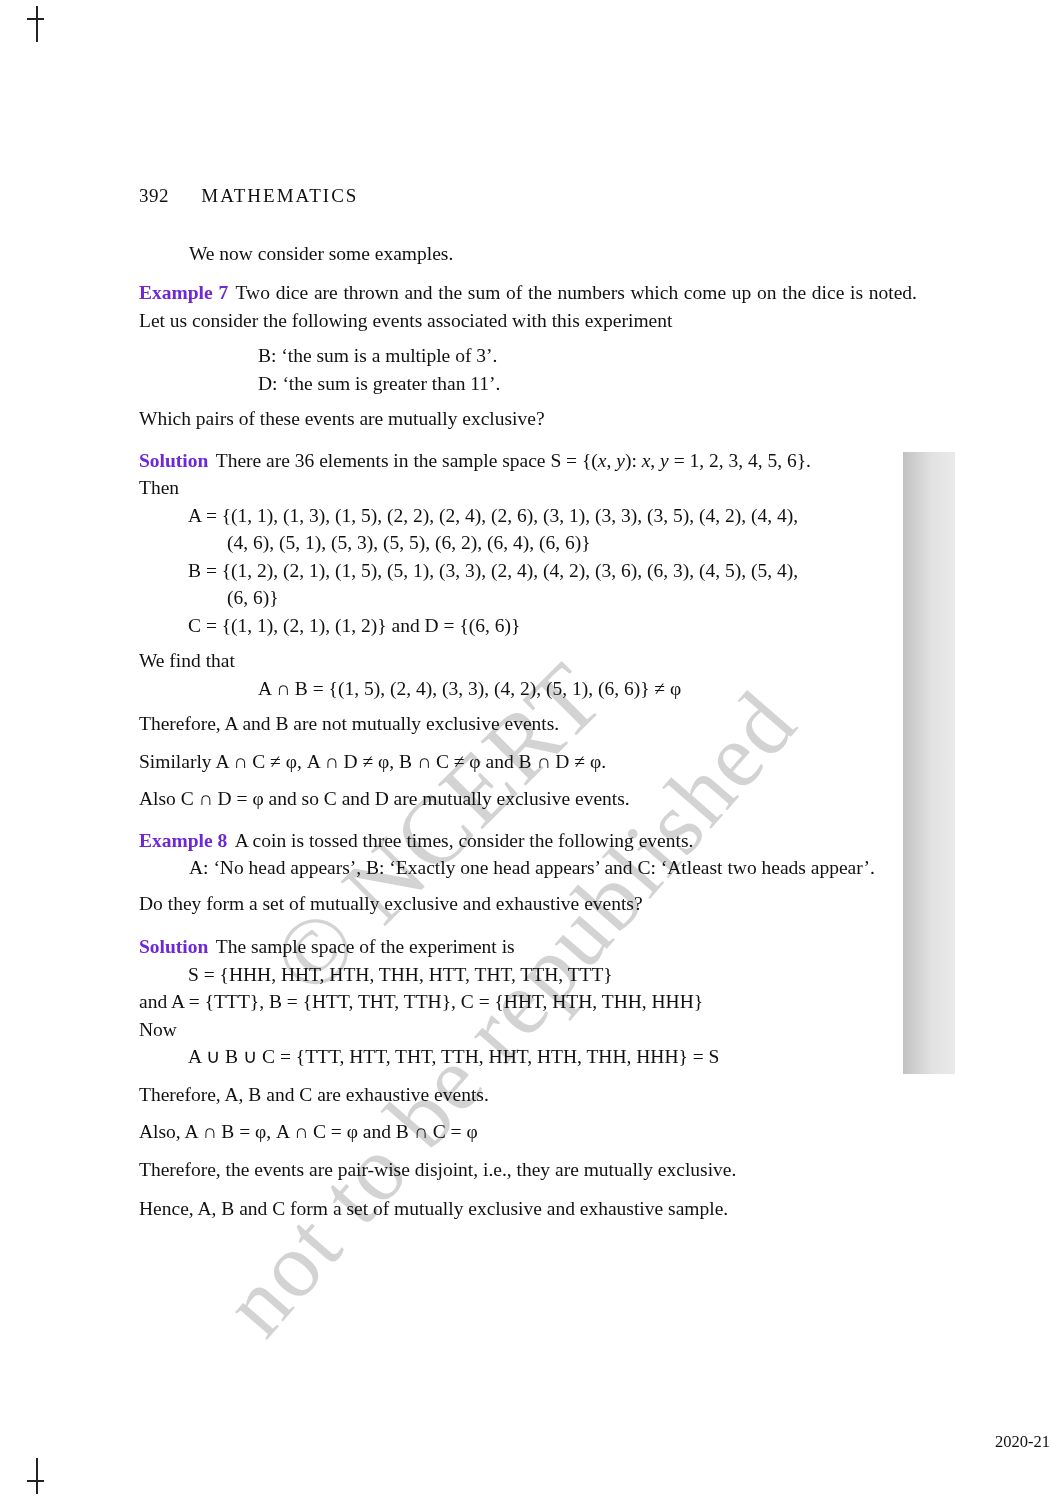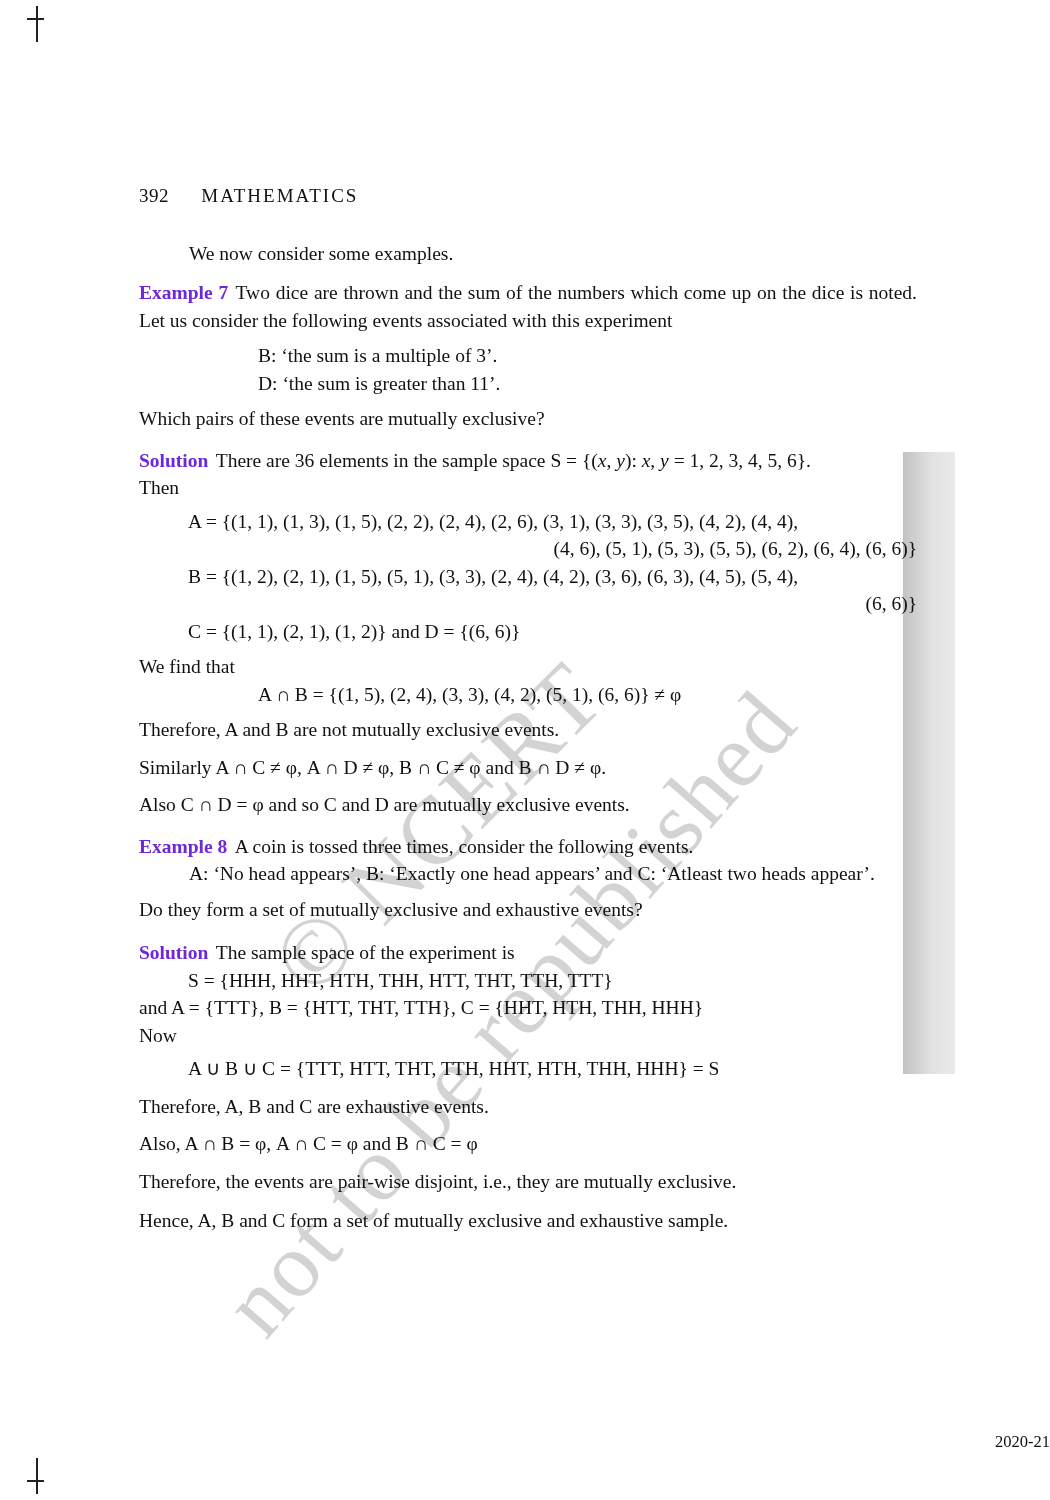--- a/index.html
+++ b/index.html
@@ -47,29 +47,29 @@
     z-index: 1;
     font-size: 19.5px;
     line-height: 27.5px;
   }
   .header { font-size: 19px; letter-spacing: 0.5px; margin-bottom: 30px; }
   .pgnum { display: inline-block; }
   .ptitle { display: inline-block; margin-left: 27px; letter-spacing: 2px; }
 
   p, .line { margin: 0; }
   .para { text-align: justify; }
-  .mt6  { margin-top: 6px; }
+  .mt6  { }
   .mt8  { margin-top: 8px; }
   .mt10 { margin-top: 10px; }
   .mt12 { margin-top: 12px; }
   .mt14 { margin-top: 14px; }
   .mt16 { margin-top: 16px; }
   .indent { text-indent: 50px; }
   .ind1 { padding-left: 49px; }
-  .ind2 { padding-left: 88px; text-align: right; }
+  .ind2 { padding-left: 88px; }
   .ind3 { padding-left: 119px; }
   .label { color: #6d28d9; font-weight: bold; margin-right: 0.38em; }
   .ital { font-style: italic; }
   .footer {
     position: absolute;
     left: 0; right: 0;
     top: 1432px;
     text-align: right;
     font-size: 16.5px;
     z-index: 1;

